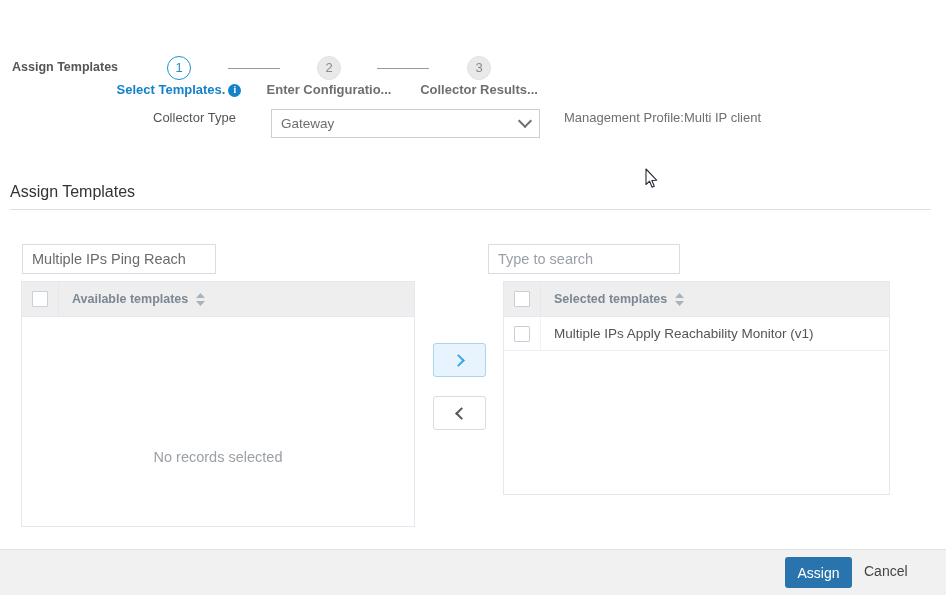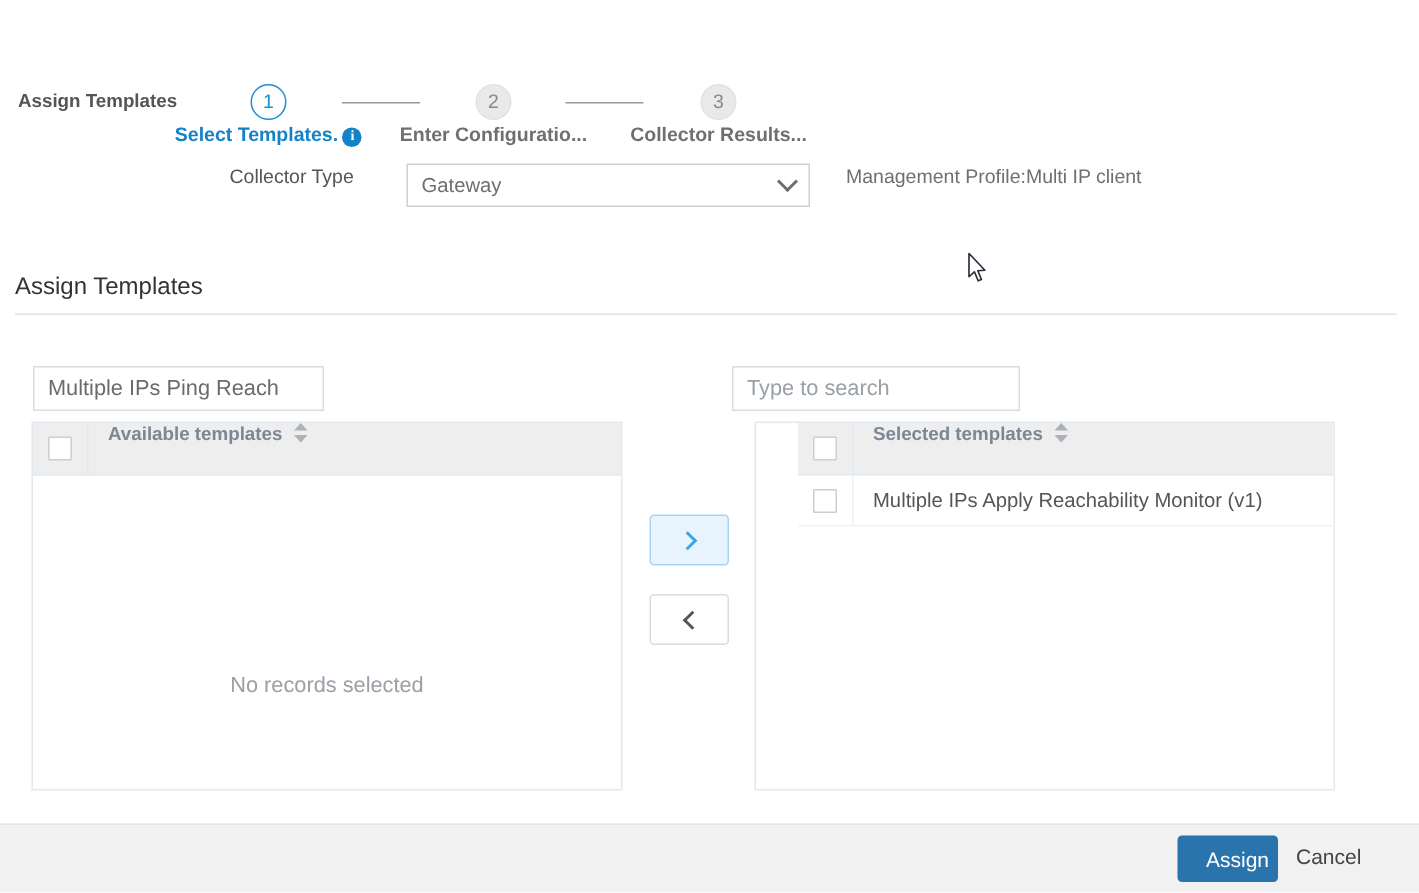--- a/index.html
+++ b/index.html
@@ -194,41 +194,41 @@
   .search-box::placeholder { color: #9aa0a6; }
   .search-left  { left: 22px;  top: 244px; width: 194px; }
   .search-right { left: 488px; top: 244px; width: 192px; }
 
   .panel {
     position: absolute;
     border: 1px solid #e2e9f0;
     background: #ffffff;
   }
   .panel-left  { left: 21px;  top: 281px; width: 394px; height: 246px; }
-  .panel-right { left: 503px; top: 281px; width: 387px; height: 246px; padding-left: 28px; }
+  .panel-right { left: 503px; top: 281px; width: 387px; height: 214px; }
 
   .panel-head {
     height: 35px;
     background: #eeeeee;
     border-bottom: 1px solid #e2e9f0;
     display: flex;
     align-items: center;
   }
   .head-check-cell {
     width: 37px;
     display: flex;
     align-items: center;
     justify-content: center;
     height: 100%;
     border-right: 1px solid #e2e9f0;
   }
   .head-title-cell {
     flex: 1;
     display: flex;
-    align-items: flex-start;
+    align-items: center;
     padding-left: 13px;
     height: 100%;
   }
   .head-title-text {
     font-size: 12.5px;
     font-weight: bold;
     color: #7b8794;
   }
   .sort-icon {
     display: inline-block;
@@ -325,21 +325,20 @@
     position: absolute;
     left: 785px; top: 557px;
     width: 67px; height: 31px;
     background: #2a74ad;
     color: #ffffff;
     border: none;
     border-radius: 3px;
     font-size: 14px;
     font-family: "Liberation Sans", sans-serif;
     cursor: pointer;
-    text-align: right;
   }
   .btn-cancel {
     position: absolute;
     left: 864px; top: 563px;
     font-size: 14px;
     color: #444444;
     background: none;
     border: none;
     cursor: pointer;
     font-family: "Liberation Sans", sans-serif;

